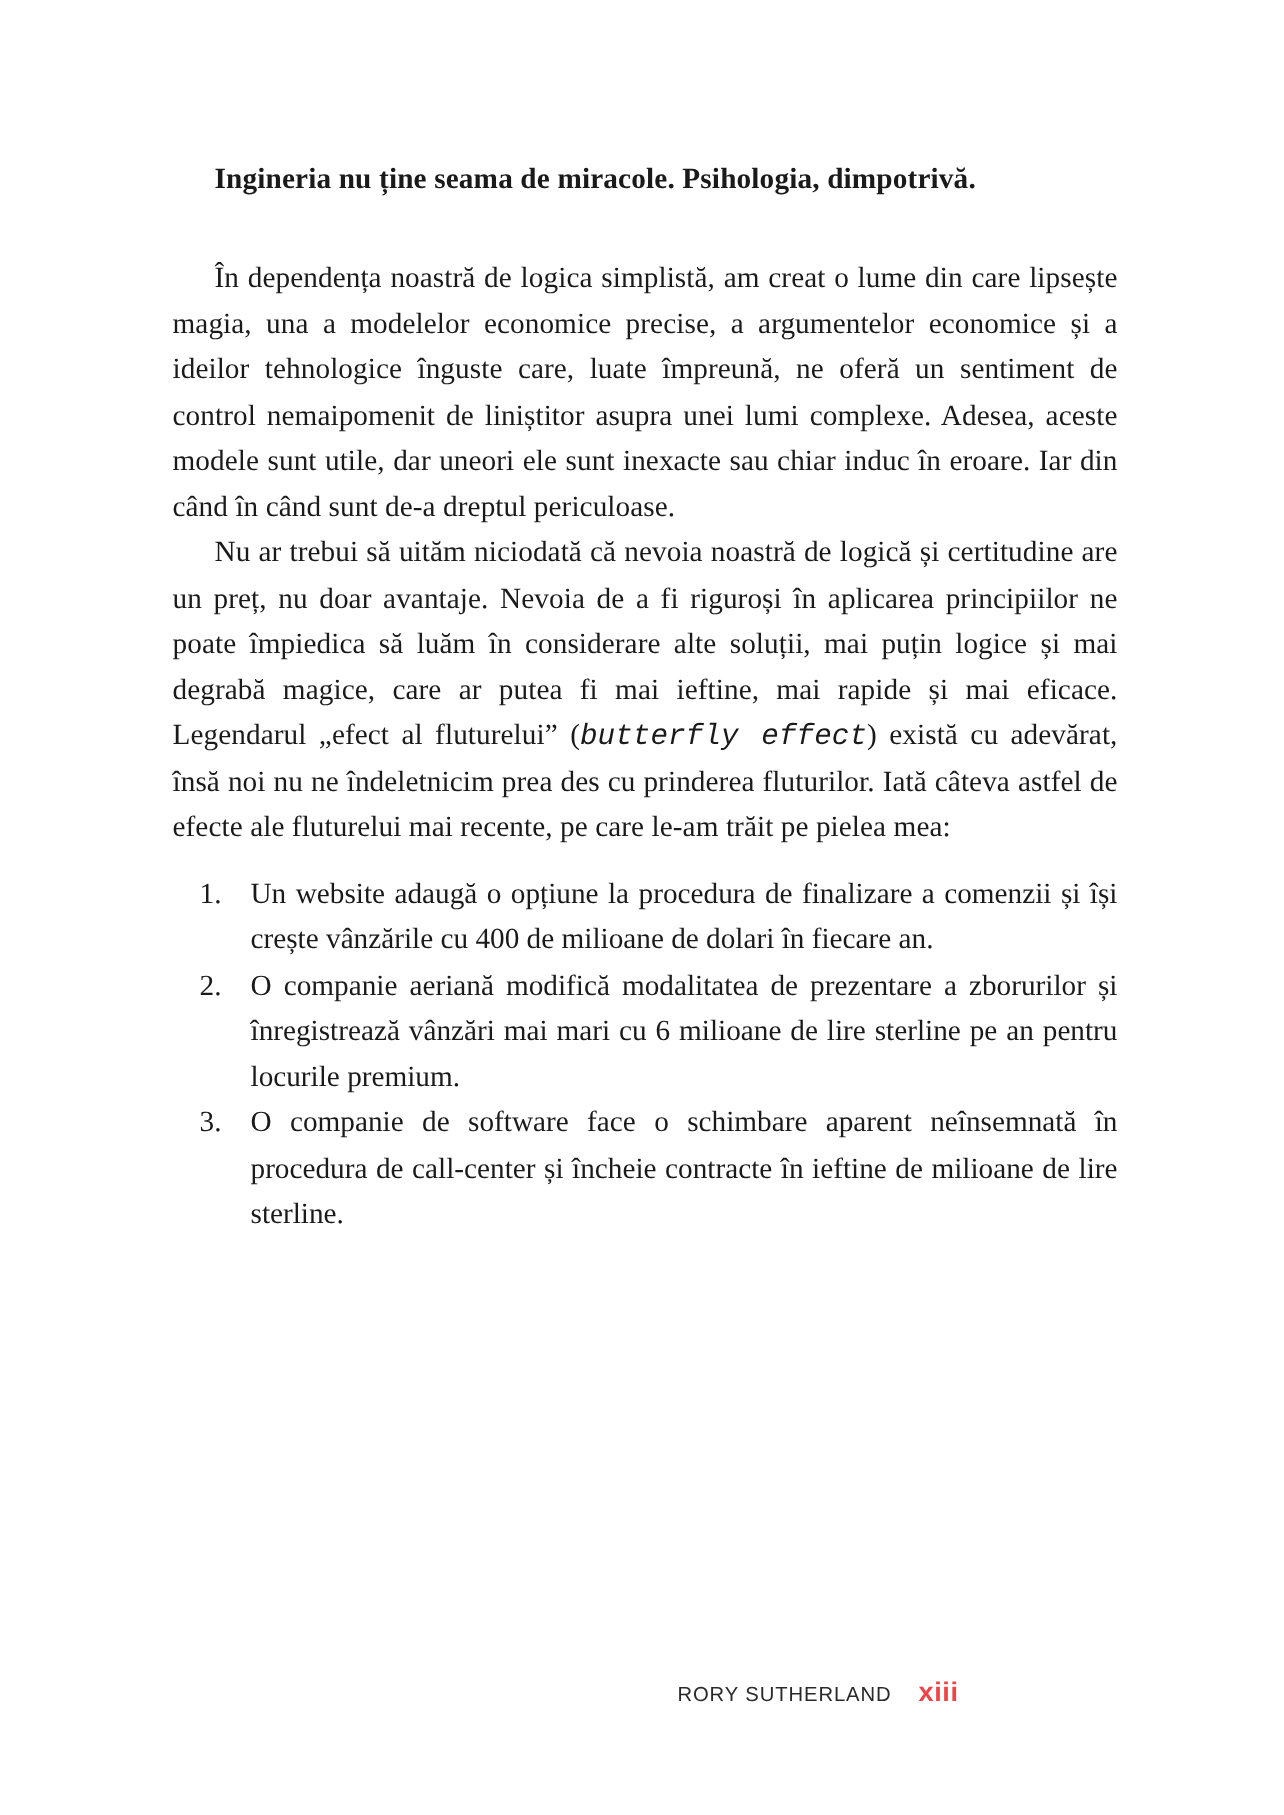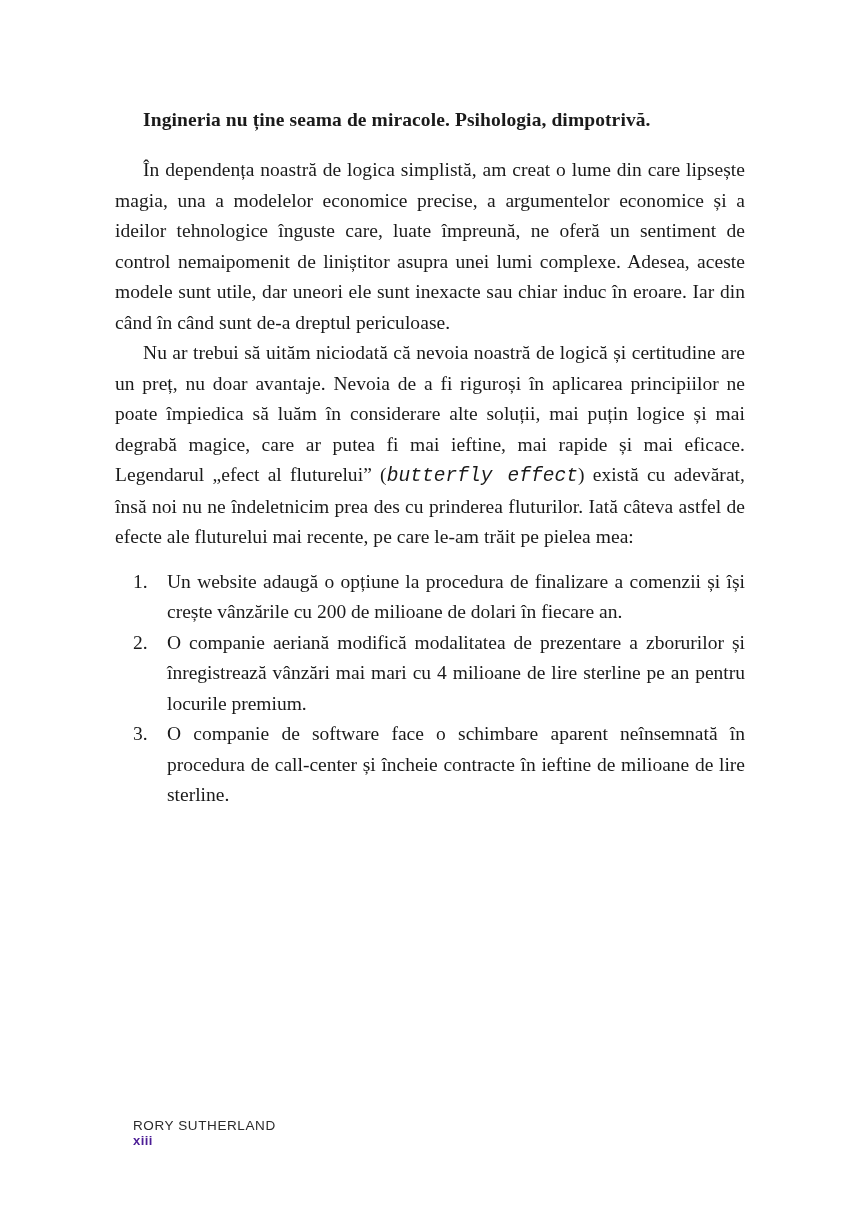--- a/index.html
+++ b/index.html
@@ -40,21 +40,21 @@
   }
   p.body-par {
     font-size: 19.5px;
     line-height: 30.5px;
     text-align: justify;
     margin: 0;
     text-indent: 28px;
     letter-spacing: 0.05px;
   }
   p.first-after-lead {
-    margin-top: 20px;
+    margin-top: 36px;
   }
   .num-list {
     margin: 14px 0 0 0;
     padding: 0;
     list-style: none;
   }
   .num-list li {
     position: relative;
     font-size: 19.5px;
     line-height: 30.5px;
@@ -78,55 +78,54 @@
   }
   .footer {
     position: absolute;
     left: 115px;
     right: 113px;
     top: 1118px;
     display: flex;
     justify-content: flex-end;
     align-items: baseline;
     font-family: "Liberation Sans", sans-serif;
-    flex-direction: column;
   }
   .footer .author {
     font-size: 13.5px;
     letter-spacing: 0.6px;
     color: #2a2a2a;
   }
   .footer .pagenum {
-    font-size: 13px;
+    font-size: 18px;
     font-weight: bold;
     letter-spacing: 0.4px;
     margin-left: 18px;
-    color: #4c1d95;
+    color: #ef4444;
   }
 </style>
 </head>
 <body>
 
 <div class="page">
   <div class="content">
 
     <p class="lead">Ingineria nu ține seama de miracole. Psihologia, dimpotrivă.</p>
 
     <p class="body-par first-after-lead">În dependența noastră de logica simplistă, am creat o lume din care lipsește magia, una a modelelor economice precise, a argumentelor economice și a ideilor tehnologice înguste care, luate împreună, ne oferă un sentiment de control nemaipomenit de liniștitor asupra unei lumi complexe. Adesea, aceste modele sunt utile, dar uneori ele sunt inexacte sau chiar induc în eroare. Iar din când în când sunt de-a dreptul periculoase.</p>
 
     <p class="body-par"><span>Nu ar trebui să uităm niciodată că nevoia noastră de logică și certitudine are un preț, nu doar avantaje. Nevoia de a fi riguroși în aplicarea principiilor ne poate împiedica să luăm în considerare alte soluții, mai puțin logice și mai degrabă magice, care ar putea fi mai ieftine, mai rapide și mai eficace. Legendarul „efect al fluturelui” (</span><em>butterfly effect</em><span>) există cu adevărat, însă noi nu ne îndeletnicim prea des cu prinderea fluturilor. Iată câteva astfel de efecte ale fluturelui mai recente, pe care le-am trăit pe pielea mea:</span></p>
 
     <ol class="num-list">
       <li>
         <span class="marker">1.</span>
-        <span class="txt">Un website adaugă o opțiune la procedura de finalizare a comenzii și își crește vânzările cu 200 de milioane de dolari în fiecare an.</span>
+        <span class="txt">Un website adaugă o opțiune la procedura de finalizare a comenzii și își crește vânzările cu 400 de milioane de dolari în fiecare an.</span>
       </li>
       <li>
         <span class="marker">2.</span>
-        <span class="txt">O companie aeriană modifică modalitatea de prezentare a zborurilor și înregistrează vânzări mai mari cu 4 milioane de lire sterline pe an pentru locurile premium.</span>
+        <span class="txt">O companie aeriană modifică modalitatea de prezentare a zborurilor și înregistrează vânzări mai mari cu 6 milioane de lire sterline pe an pentru locurile premium.</span>
       </li>
       <li>
         <span class="marker">3.</span>
         <span class="txt">O companie de software face o schimbare aparent neînsemnată în procedura de call-center și încheie contracte în ieftine de milioane de lire sterline.</span>
       </li>
     </ol>
 
   </div>
 
   <div class="footer">

